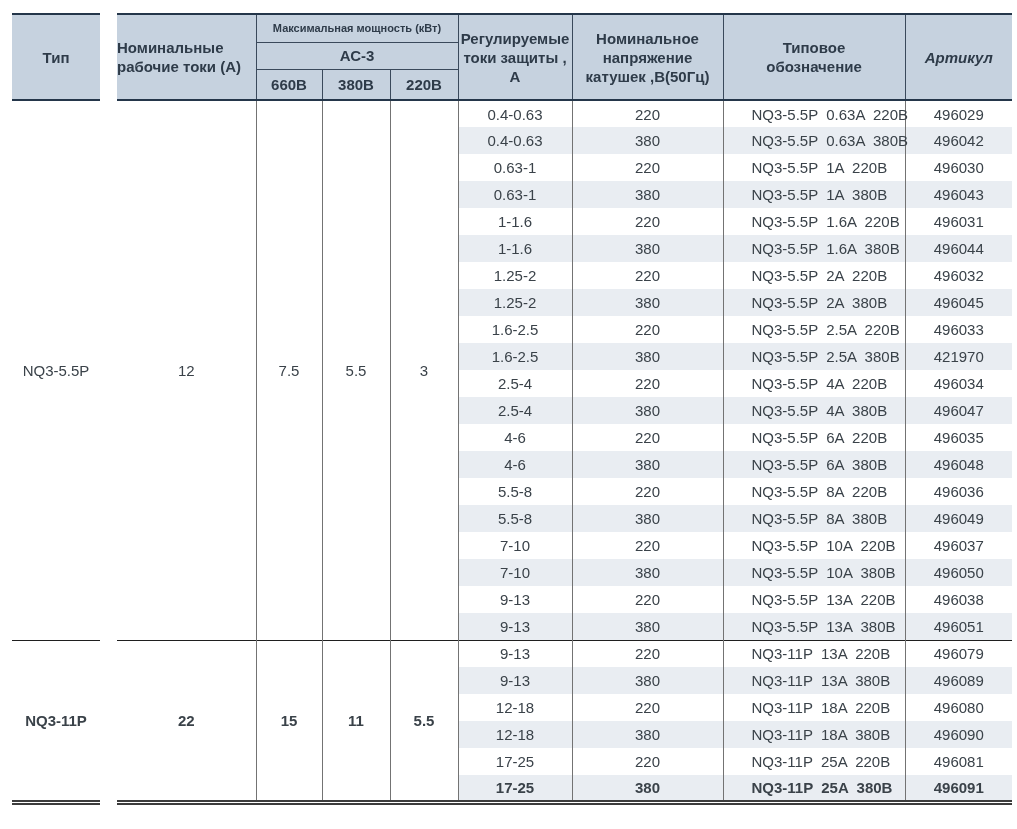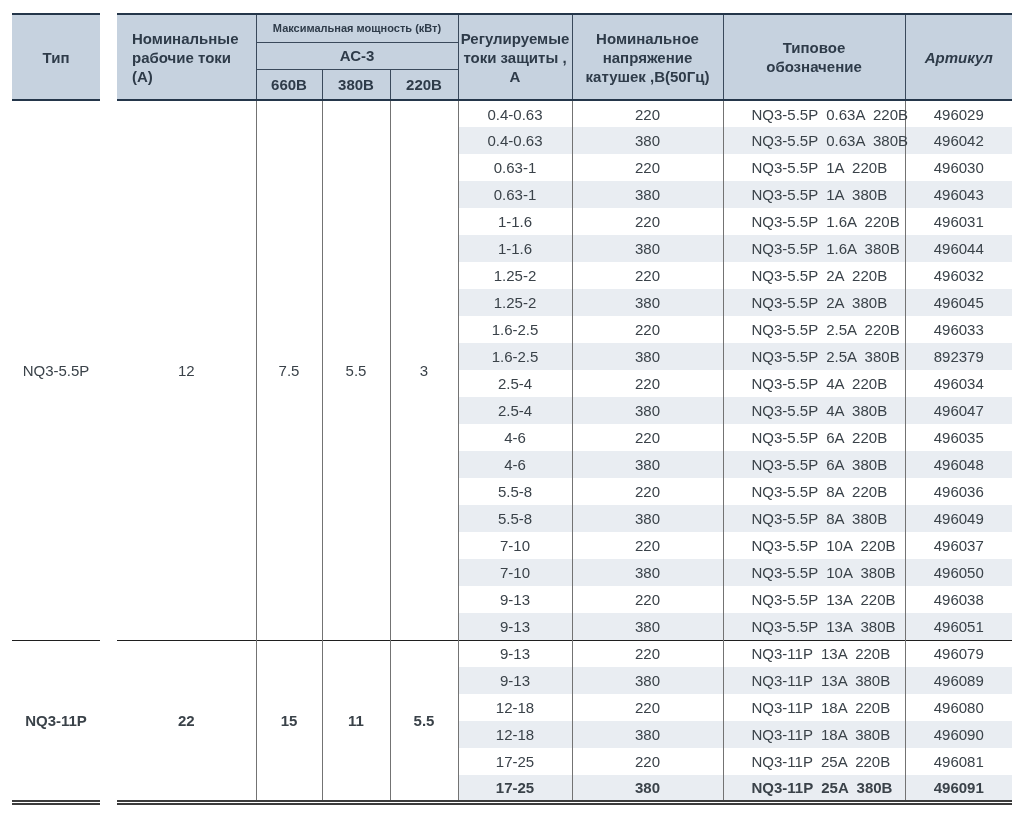--- a/index.html
+++ b/index.html
@@ -31,21 +31,21 @@
   }
   .h{
     background:var(--hbg);
     border:1px solid var(--hline);
   }
   .frame-top{border-top:2px solid var(--hframe);}
   .frame-bottom{border-bottom:2px solid var(--hframe);}
   .hfirst{border-left:none;}
   .hlast{border-right:none;font-style:italic;}
   .h-maxpower{font-size:11px;}
-  .h-left{text-align:left;padding-left:15px;}
+  .h-left{text-align:left;padding-left:0;}
   .gap{border:hidden;background:transparent;}
   .hr1{height:28px;} .hr2{height:27px;} .hr3{height:31px;}
   
   td{
     height:27px;
     font-size:15px;color:var(--btext);
     text-align:center;vertical-align:middle;
   }
   td.vl{border-left:1px solid var(--bodyline);}
   td.alt{background:var(--stripe);}
@@ -161,21 +161,21 @@
         <tr>
           <td class="vl">1.6-2.5</td>
           <td class="vl">220</td>
           <td class="vl desig">NQ3-5.5P  2.5A  220В</td>
           <td class="vl">496033</td>
         </tr>
         <tr>
           <td class="vl alt">1.6-2.5</td>
           <td class="vl alt">380</td>
           <td class="vl desig alt">NQ3-5.5P  2.5A  380В</td>
-          <td class="vl alt">892379</td>
+          <td class="vl alt">421970</td>
         </tr>
         <tr>
           <td class="vl">2.5-4</td>
           <td class="vl">220</td>
           <td class="vl desig">NQ3-5.5P  4A  220В</td>
           <td class="vl">496034</td>
         </tr>
         <tr>
           <td class="vl alt">2.5-4</td>
           <td class="vl alt">380</td>

